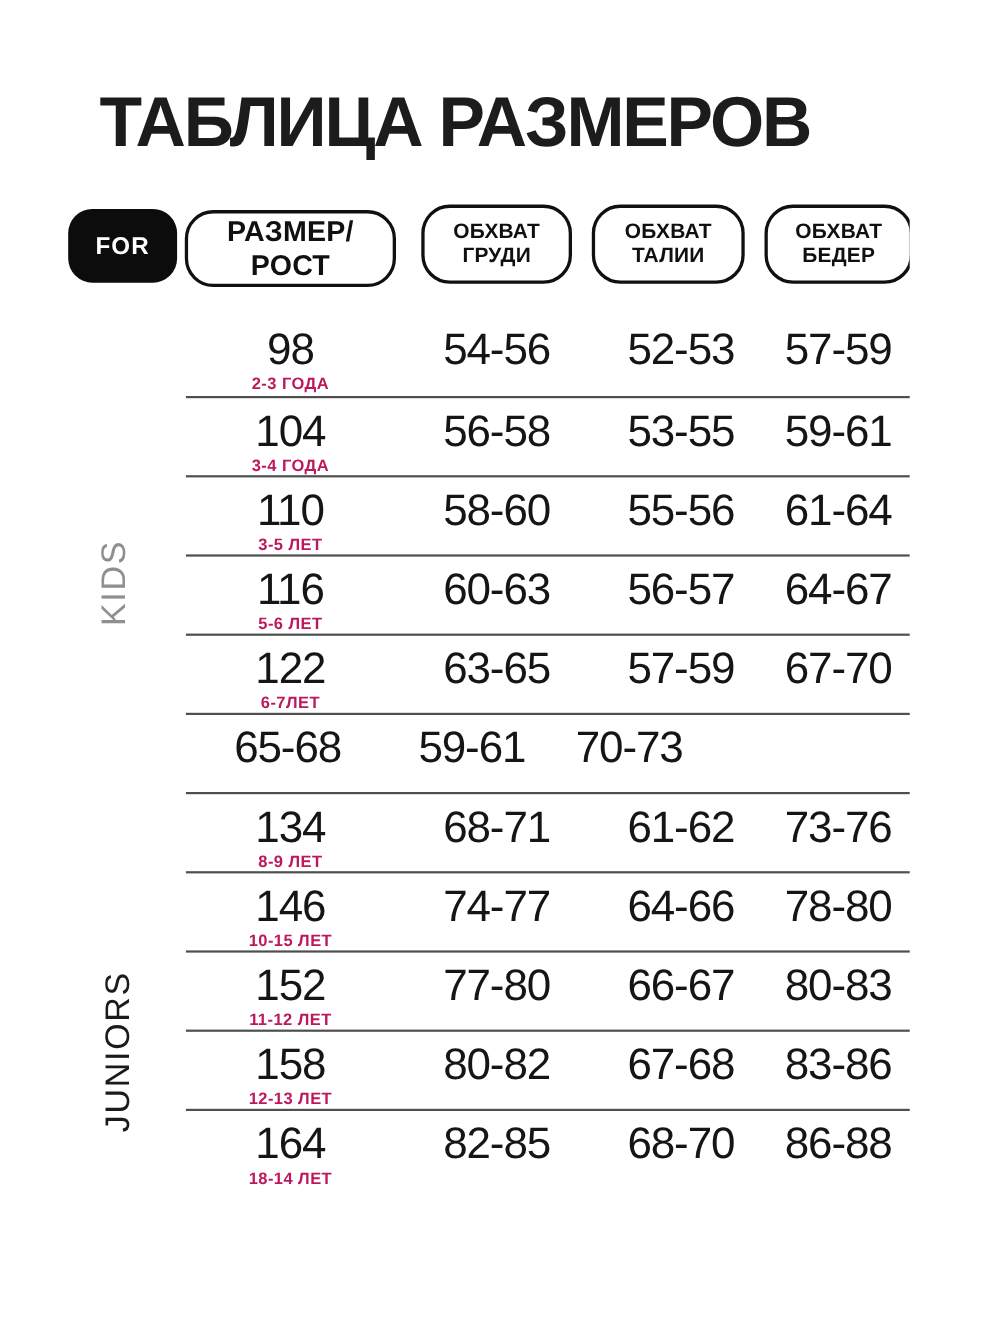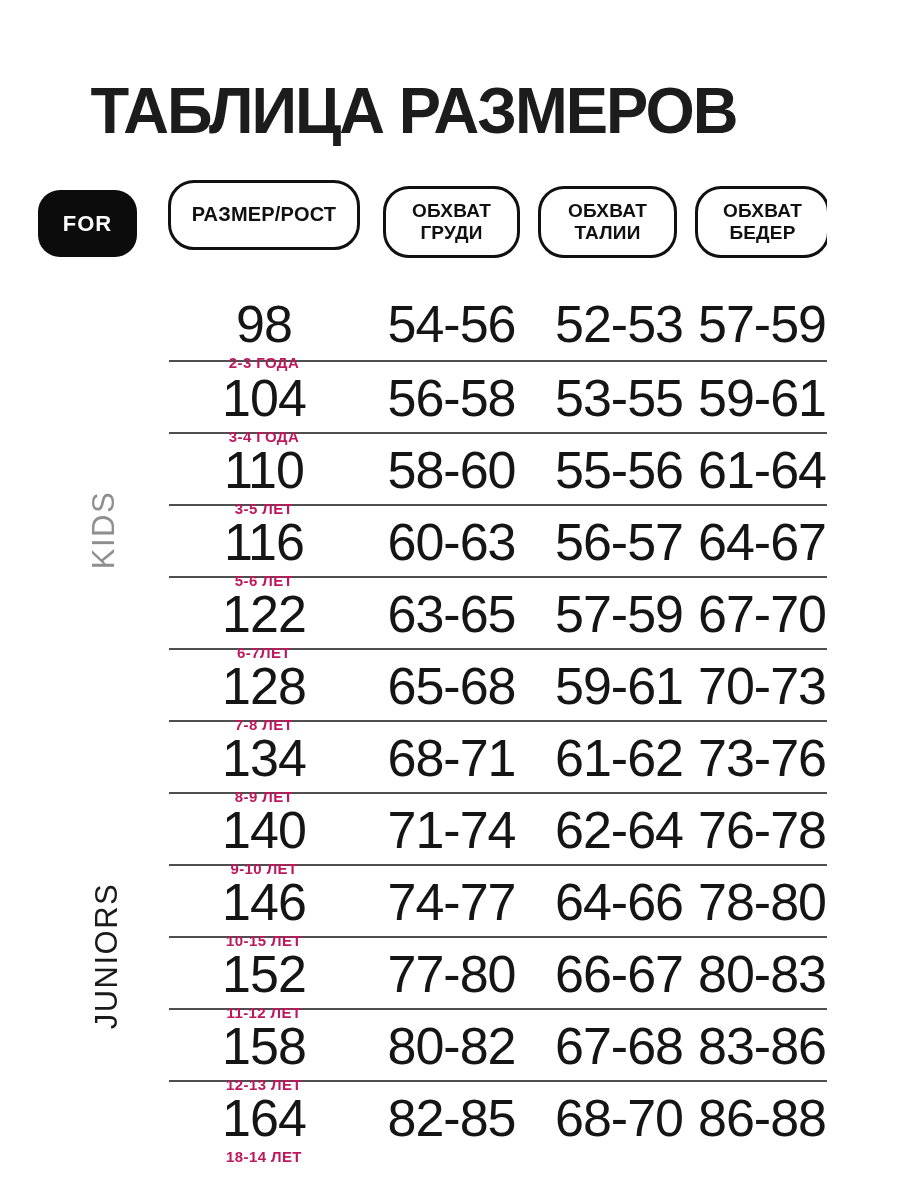--- a/index.html
+++ b/index.html
@@ -24,21 +24,21 @@
     font-size: 64px;
     font-weight: bold;
     letter-spacing: -2px;
     color: #1c1c1c;
     transform: scaleX(0.99);
     white-space: nowrap;
   }
   
   .for-badge {
     position: absolute;
-    left: 38px;
+    left: 62px;
     top: 190px;
     width: 99px;
     height: 67px;
     background: #0c0c0c;
     color: #ffffff;
     border-radius: 22px;
     display: flex;
     align-items: center;
     justify-content: center;
     font-size: 22px;
@@ -55,21 +55,21 @@
     align-items: center;
     justify-content: center;
     text-align: center;
     font-weight: bold;
     color: #101010;
     font-size: 19px;
     line-height: 1.18;
     white-space: pre-line;
     letter-spacing: 0.2px;
   }
-  .pill-size  { left: 168px; top: 180px; width: 192px; height: 70px; font-size: 20px; }
+  .pill-size  { left: 168px; top: 191px; width: 192px; height: 70px; font-size: 26px; }
   .pill-chest { left: 383px; top: 186px; width: 137px; height: 72px; }
   .pill-waist { left: 538px; top: 186px; width: 139px; height: 72px; }
   .pill-hips  { left: 695px; top: 186px; width: 135px; height: 72px; }
 
   
   .size-table {
     position: absolute;
     left: 169px;
     top: 288px;
     width: 661px;
@@ -88,21 +88,21 @@
     align-items: center;
     justify-content: flex-start;
     padding-top: 9px;
     box-sizing: border-box;
   }
   .cell-size  { width: 190px; }
   .cell-chest { width: 185px; align-items: center; }
   .cell-waist { width: 150px; }
   .cell-hips  { width: 136px; }
   .num {
-    font-size: 52px;
+    font-size: 40px;
     line-height: 1.05;
     color: #151515;
     letter-spacing: -1px;
     white-space: nowrap;
   }
   .age {
     margin-top: 2px;
     font-size: 15px;
     font-weight: 600;
     color: #be185d;
@@ -219,24 +219,20 @@
         <span class="num">63-65</span>
       </div>
       <div class="cell cell-waist">
         <span class="num">57-59</span>
       </div>
       <div class="cell cell-hips">
         <span class="num">67-70</span>
       </div>
     </div>
       <div class="table-row">
-      <div class="cell cell-size">
-        <span class="num">128</span>
-        <span class="age">7-8 ЛЕТ</span>
-      </div>
       <div class="cell cell-chest">
         <span class="num">65-68</span>
       </div>
       <div class="cell cell-waist">
         <span class="num">59-61</span>
       </div>
       <div class="cell cell-hips">
         <span class="num">70-73</span>
       </div>
     </div>
@@ -250,35 +246,20 @@
       </div>
       <div class="cell cell-waist">
         <span class="num">61-62</span>
       </div>
       <div class="cell cell-hips">
         <span class="num">73-76</span>
       </div>
     </div>
       <div class="table-row">
       <div class="cell cell-size">
-        <span class="num">140</span>
-        <span class="age">9-10 ЛЕТ</span>
-      </div>
-      <div class="cell cell-chest">
-        <span class="num">71-74</span>
-      </div>
-      <div class="cell cell-waist">
-        <span class="num">62-64</span>
-      </div>
-      <div class="cell cell-hips">
-        <span class="num">76-78</span>
-      </div>
-    </div>
-      <div class="table-row">
-      <div class="cell cell-size">
         <span class="num">146</span>
         <span class="age">10-15 ЛЕТ</span>
       </div>
       <div class="cell cell-chest">
         <span class="num">74-77</span>
       </div>
       <div class="cell cell-waist">
         <span class="num">64-66</span>
       </div>
       <div class="cell cell-hips">

